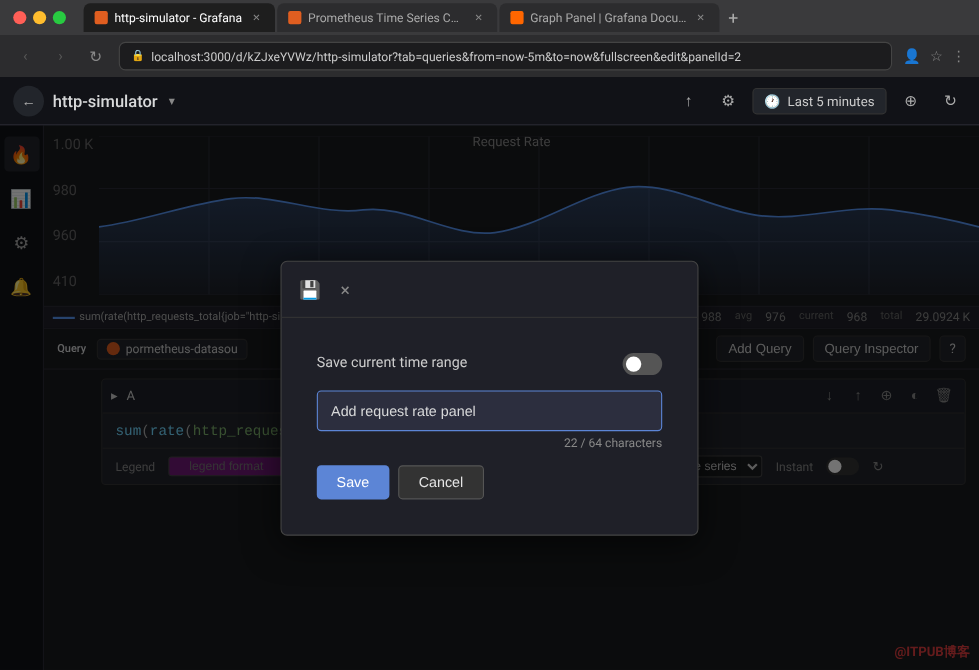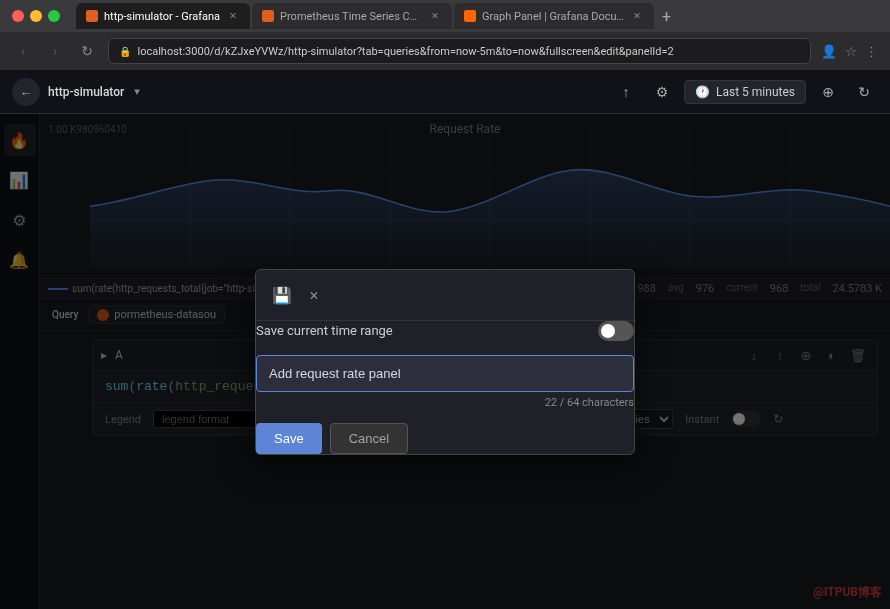--- a/index.html
+++ b/index.html
@@ -161,21 +161,21 @@
       background: #22252b;
       display: flex;
       align-items: center;
       justify-content: center;
       color: #aaa;
       cursor: pointer;
       font-size: 13px;
     }
     .dashboard-title {
       color: #d8d9da;
-      font-size: 12px;
+      font-size: 15px;
       font-weight: 500;
     }
     .dropdown-arrow { color: #888; font-size: 11px; margin-left: 2px; }
     .top-bar-spacer { flex: 1; }
     .top-bar-actions {
       display: flex;
       align-items: center;
       gap: 8px;
     }
     .top-bar-icon-btn {
@@ -226,24 +226,24 @@
       left: 50%;
       transform: translateX(-50%);
       color: #888;
       font-size: 12px;
     }
     .y-axis-labels {
       position: absolute;
       left: 8px;
       top: 10px;
       display: flex;
-      flex-direction: row;
+      flex-direction: column;
       justify-content: space-between;
       height: 140px;
-      font-size: 10px;
+      font-size: 13px;
       color: #666;
     }
     .graph-canvas {
       position: absolute;
       left: 50px;
       right: 0;
       top: 10px;
       bottom: 30px;
     }
     .x-axis-labels {
@@ -440,26 +440,26 @@
       display: flex;
       align-items: center;
       gap: 12px;
       border-top: 1px solid #333;
     }
     .query-opt-label {
       color: #888;
       font-size: 11px;
     }
     .query-opt-input {
-      background: #000000;
+      background: #701a75;
       border: 1px solid #444;
       border-radius: 3px;
       color: #ccc;
       font-size: 11px;
-      padding: 2px 8px;
+      padding: 2px 18px;
       min-width: 80px;
     }
     .query-opt-select {
       background: #1a1b1e;
       border: 1px solid #444;
       border-radius: 3px;
       color: #ccc;
       font-size: 11px;
       padding: 2px 6px;
     }
@@ -543,21 +543,21 @@
       font-size: 16px;
       cursor: pointer;
       width: 24px;
       height: 24px;
       display: flex;
       align-items: center;
       justify-content: center;
       border-radius: 3px;
     }
     .modal-body {
-      padding: 0;
+      padding: 32px;
     }
     .modal-option-row {
       display: flex;
       align-items: center;
       justify-content: space-between;
       margin-bottom: 14px;
     }
     .modal-option-label {
       color: #ccc;
       font-size: 13px;
@@ -607,21 +607,21 @@
       color: #fff;
       border: none;
       border-radius: 4px;
       padding: 7px 18px;
       font-size: 13px;
       cursor: pointer;
       font-weight: 500;
     }
     .btn-cancel {
       background: #333;
-      color: #a3a3a3;
+      color: #e5e5e5;
       border: 1px solid #555;
       border-radius: 4px;
       padding: 7px 18px;
       font-size: 13px;
       cursor: pointer;
     }
 
     
     .graph-svg {
       width: 100%;
@@ -767,32 +767,37 @@
         <div class="legend-stats">
           <span class="legend-stat-header">min</span>
           <span>950</span>
           <span class="legend-stat-header">max</span>
           <span>988</span>
           <span class="legend-stat-header">avg</span>
           <span>976</span>
           <span class="legend-stat-header">current</span>
           <span>968</span>
           <span class="legend-stat-header">total</span>
-          <span>24.5783 K</span>
+          <span>29.0924 K</span>
         </div>
       </div>
     </div>
 
     <div class="query-editor-area" style="margin-left:40px;">
 
       <div class="query-header">
         <span class="query-label">Query</span>
         <div class="datasource-badge">
           <div class="ds-icon"></div>
           <span>pormetheus-datasou</span>
+        </div>
+        <div class="query-header-actions">
+          <button class="query-action-btn">Add Query</button>
+          <button class="query-action-btn">Query Inspector</button>
+          <div class="help-btn">?</div>
         </div>
       </div>
 
       <div class="query-row">
         <div class="query-row-header">
           <span class="query-row-label">▸ </span>
           <span class="query-row-label">A</span>
           <div class="query-row-actions">
             <div class="query-row-btn">↓</div>
             <div class="query-row-btn">↑</div>

